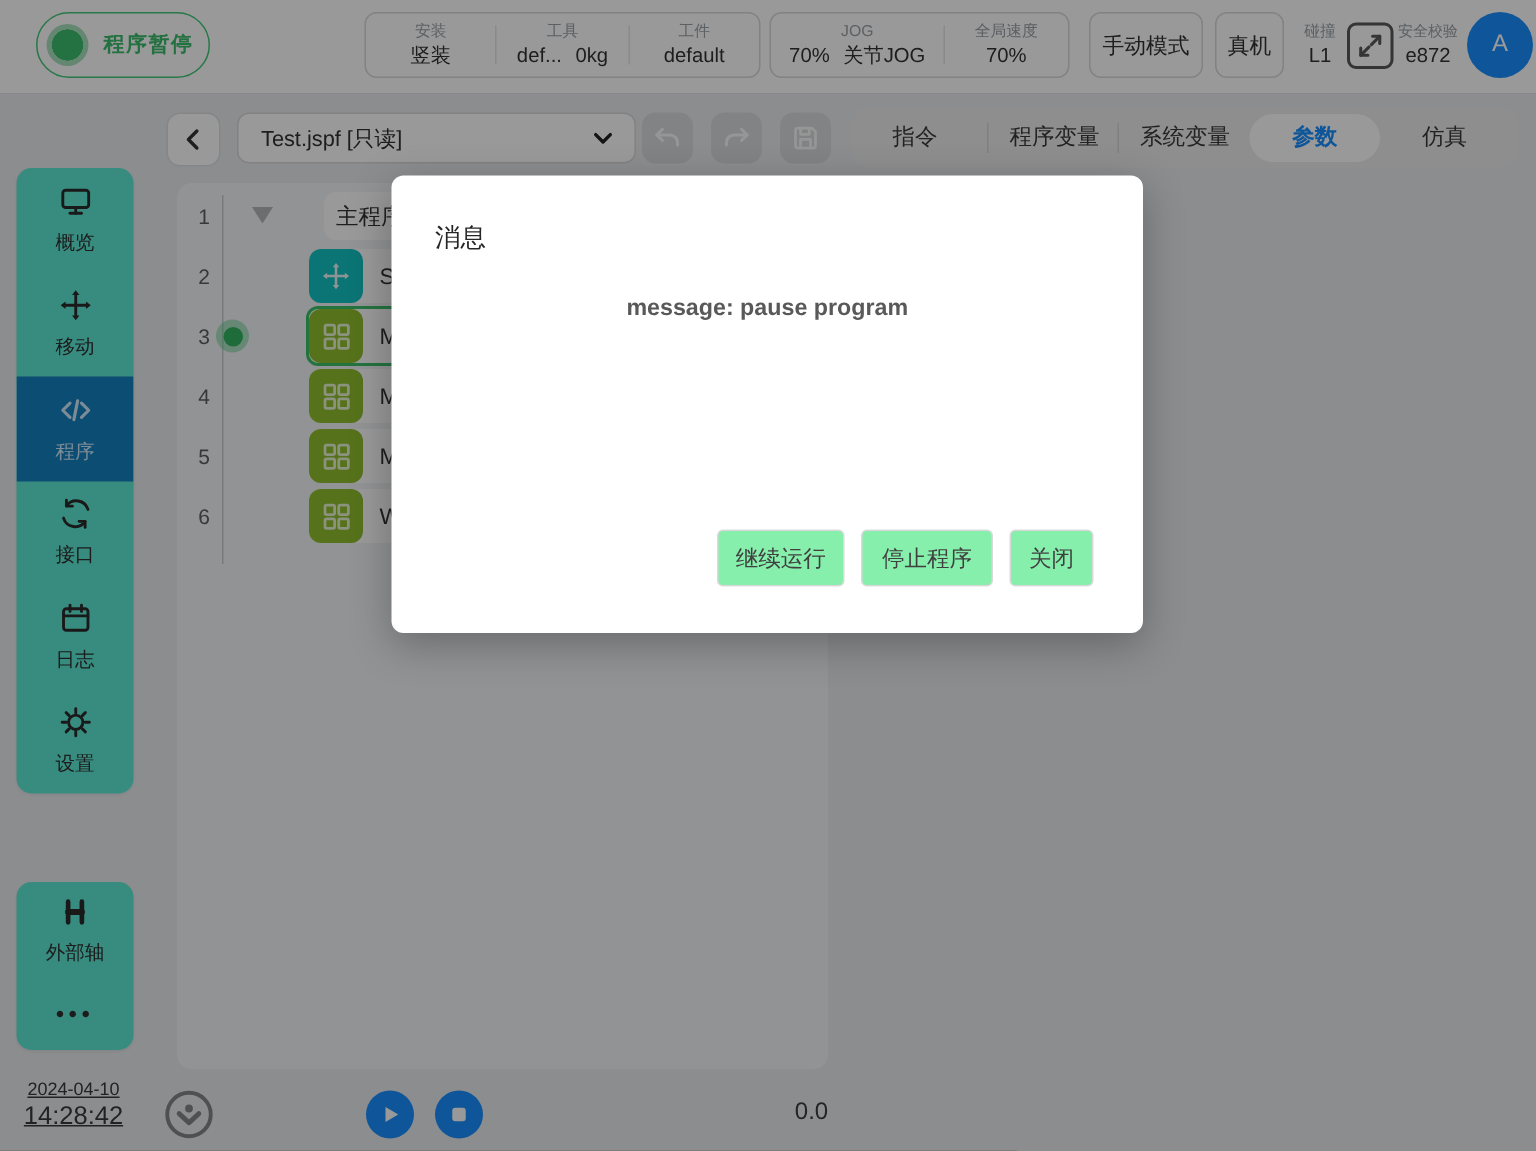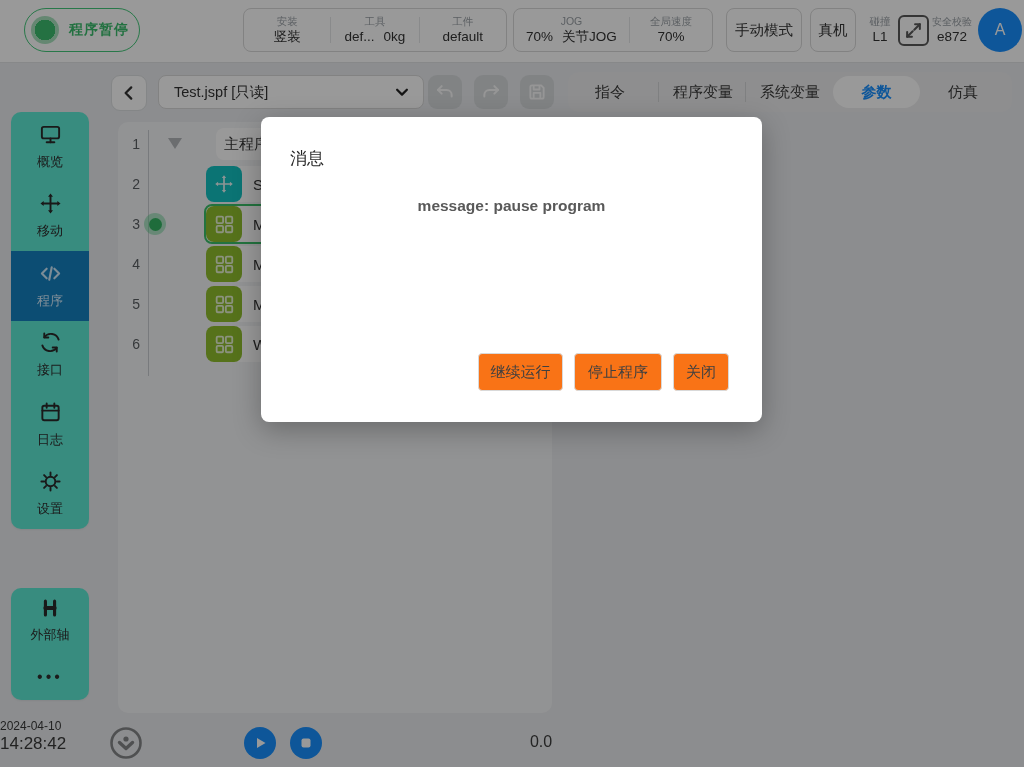--- a/index.html
+++ b/index.html
@@ -35,21 +35,21 @@
     overflow:hidden;display:flex;flex-direction:column;box-shadow:0 1px 2px rgba(0,0,0,.05);}
   .side-card1{top:112px;height:417px;}
   .side-card2{top:588px;height:112px;}
   .side-item{flex:1;display:flex;flex-direction:column;align-items:center;justify-content:center;
     gap:7px;color:#2f2f2f;cursor:pointer;}
   .side-item svg{stroke:#2b2b2b;}
   .side-item.active{background:#1480c0;color:#cfe9fb;}
   .side-item.active svg{stroke:#cfe9fb;}
   .side-label{font-size:13px;}
   .dots{letter-spacing:3px;font-size:16px;color:#2f2f2f;line-height:10px;}
-  .datetime{position:absolute;left:0;top:719px;width:98px;text-align:left;color:#3a3a3a;}
+  .datetime{position:absolute;left:0;top:719px;width:98px;text-align:center;color:#3a3a3a;text-decoration:underline;}
   .dt-date{font-size:12px;}
   .dt-time{font-size:17px;margin-top:1px;}
 
   
   .back-btn{position:absolute;left:111px;top:75px;width:34px;height:34px;background:#fff;
     border:1px solid #dcdfe1;border-radius:9px;display:flex;align-items:center;justify-content:center;}
   .file-select{position:absolute;left:158px;top:75px;width:266px;height:34px;background:#fff;
     border:1px solid #d9d9d9;border-radius:8px;display:flex;align-items:center;
     padding:0 12px 0 15px;box-sizing:border-box;}
   .file-name{font-size:14.5px;color:#333;}
@@ -87,21 +87,21 @@
     font-size:16px;color:#3c3c3c;}
   .round-btn{position:absolute;width:32px;height:32px;border-radius:50%;background:#1890ff;
     display:flex;align-items:center;justify-content:center;}
 
   
   .dim{position:absolute;inset:0;background:rgba(0,0,0,.40);z-index:20;}
   .modal{position:absolute;left:261px;top:117px;width:501px;height:305px;background:#fff;
     border-radius:8px;box-shadow:0 8px 28px rgba(0,0,0,.28);z-index:21;}
   .modal-title{position:absolute;left:29px;top:30px;font-size:17px;color:#262626;}
   .modal-msg{position:absolute;left:0;right:0;top:80px;text-align:center;font-size:15.5px;color:#595959;font-weight:bold;}
-  .mbtn{position:absolute;top:236px;height:38px;border:1px solid #d9d9d9;border-radius:4px;background:#f97316;
+  .mbtn{position:absolute;top:236px;height:38px;border:1px solid #d9d9d9;border-radius:4px;background:#86efac;
     font-size:15px;color:#404040;display:flex;align-items:center;justify-content:center;
     box-sizing:border-box;font-family:inherit;cursor:pointer;}
 </style>
 </head>
 <body>
 
 <div class="screen">
 
   <div class="topbar">
 

